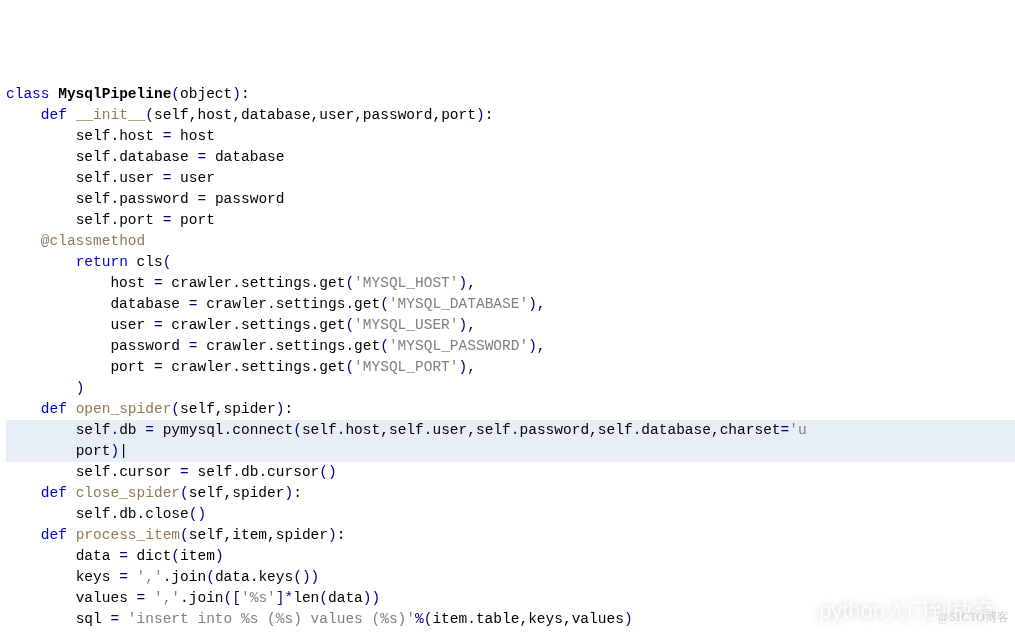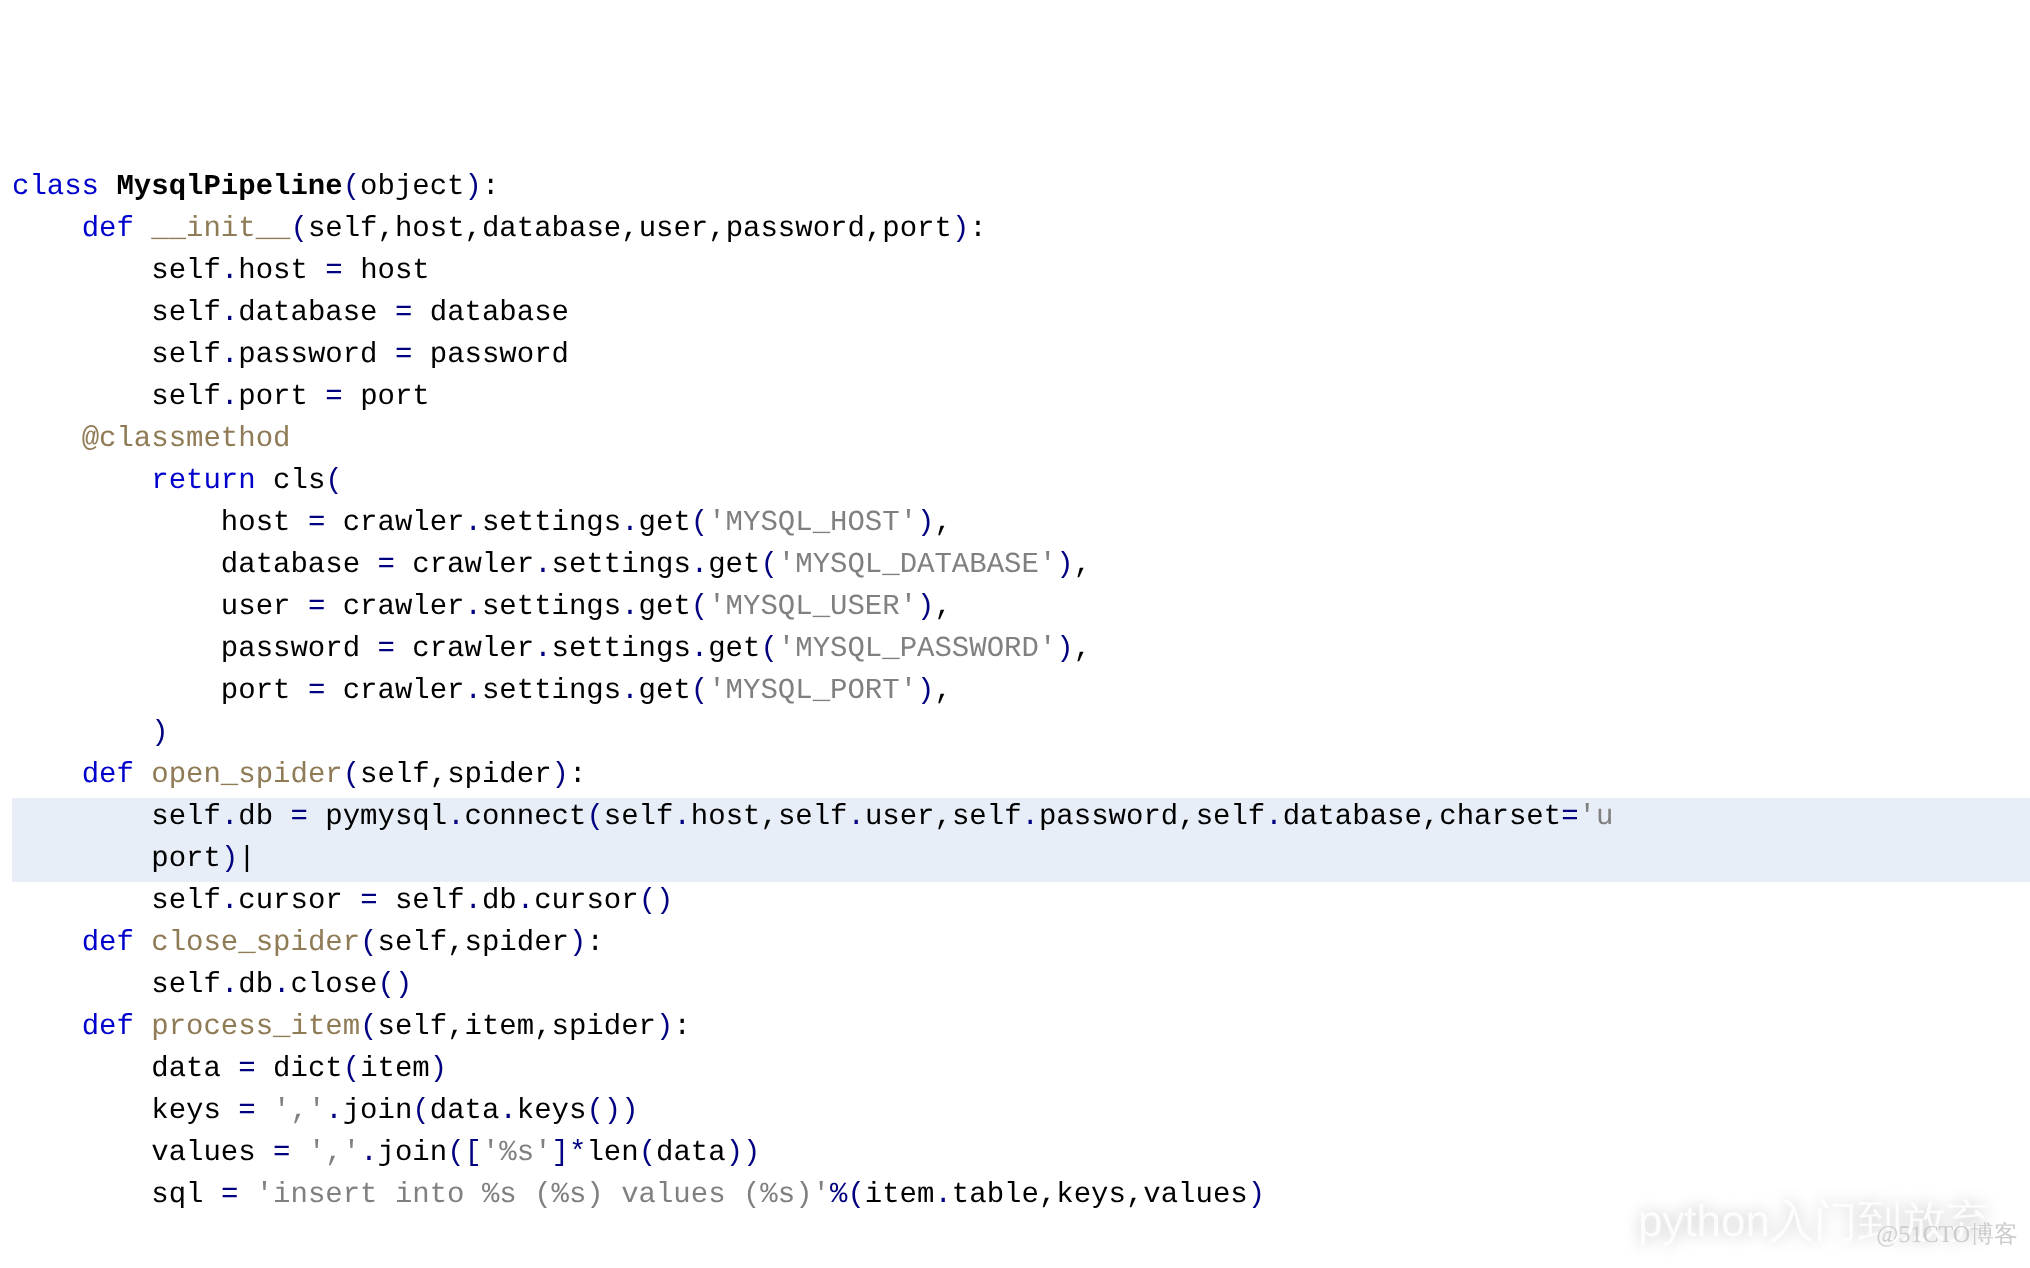--- a/index.html
+++ b/index.html
@@ -78,20 +78,21 @@
 </style>
 </head>
 <body>
 
 
 
 <div class="code" id="code"><span class="line"><span class="kw">class</span> <span class="cls">MysqlPipeline</span><span class="paren">(</span><span class="id">object</span><span class="paren">)</span><span class="punct">:</span>
 </span><span class="line">    <span class="kw">def</span> <span class="fn">__init__</span><span class="paren">(</span><span class="id">self</span><span class="punct">,</span><span class="id">host</span><span class="punct">,</span><span class="id">database</span><span class="punct">,</span><span class="id">user</span><span class="punct">,</span><span class="id">password</span><span class="punct">,</span><span class="id">port</span><span class="paren">)</span><span class="punct">:</span>
 </span><span class="line">        <span class="id">self</span><span class="op">.</span><span class="id">host</span> <span class="op">=</span> <span class="id">host</span>
 </span><span class="line">        <span class="id">self</span><span class="op">.</span><span class="id">database</span> <span class="op">=</span> <span class="id">database</span>
+</span><span class="line">        <span class="id">self</span><span class="op">.</span><span class="id">user</span> <span class="op">=</span> <span class="id">user</span>
 </span><span class="line">        <span class="id">self</span><span class="op">.</span><span class="id">password</span> <span class="op">=</span> <span class="id">password</span>
 </span><span class="line">        <span class="id">self</span><span class="op">.</span><span class="id">port</span> <span class="op">=</span> <span class="id">port</span>
 </span><span class="line">    <span class="dec">@classmethod</span>
 </span><span class="line">        <span class="kw">return</span> <span class="id">cls</span><span class="paren">(</span>
 </span><span class="line">            <span class="id">host</span> <span class="op">=</span> <span class="id">crawler</span><span class="op">.</span><span class="id">settings</span><span class="op">.</span><span class="id">get</span><span class="paren">(</span><span class="str">'MYSQL_HOST'</span><span class="paren">)</span><span class="punct">,</span>
 </span><span class="line">            <span class="id">database</span> <span class="op">=</span> <span class="id">crawler</span><span class="op">.</span><span class="id">settings</span><span class="op">.</span><span class="id">get</span><span class="paren">(</span><span class="str">'MYSQL_DATABASE'</span><span class="paren">)</span><span class="punct">,</span>
 </span><span class="line">            <span class="id">user</span> <span class="op">=</span> <span class="id">crawler</span><span class="op">.</span><span class="id">settings</span><span class="op">.</span><span class="id">get</span><span class="paren">(</span><span class="str">'MYSQL_USER'</span><span class="paren">)</span><span class="punct">,</span>
 </span><span class="line">            <span class="id">password</span> <span class="op">=</span> <span class="id">crawler</span><span class="op">.</span><span class="id">settings</span><span class="op">.</span><span class="id">get</span><span class="paren">(</span><span class="str">'MYSQL_PASSWORD'</span><span class="paren">)</span><span class="punct">,</span>
 </span><span class="line">            <span class="id">port</span> <span class="op">=</span> <span class="id">crawler</span><span class="op">.</span><span class="id">settings</span><span class="op">.</span><span class="id">get</span><span class="paren">(</span><span class="str">'MYSQL_PORT'</span><span class="paren">)</span><span class="punct">,</span>
 </span><span class="line">        <span class="paren">)</span>

